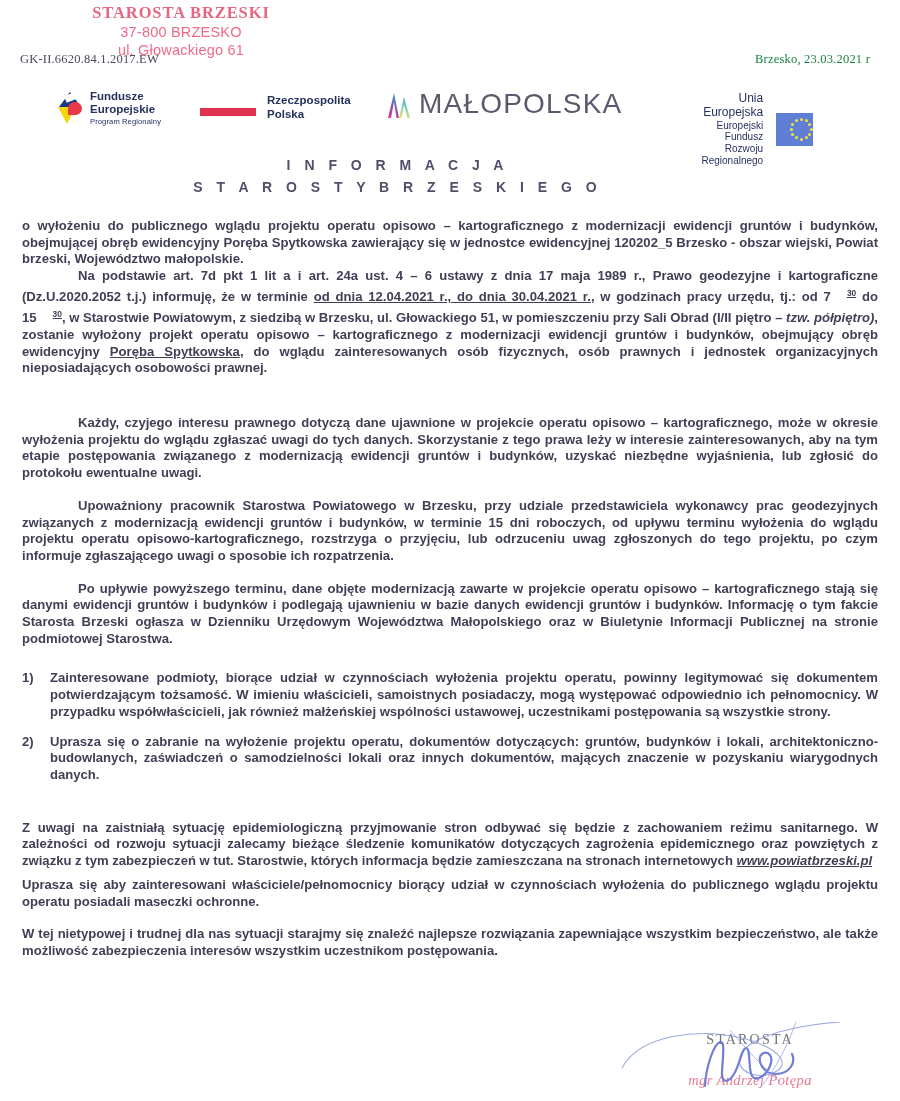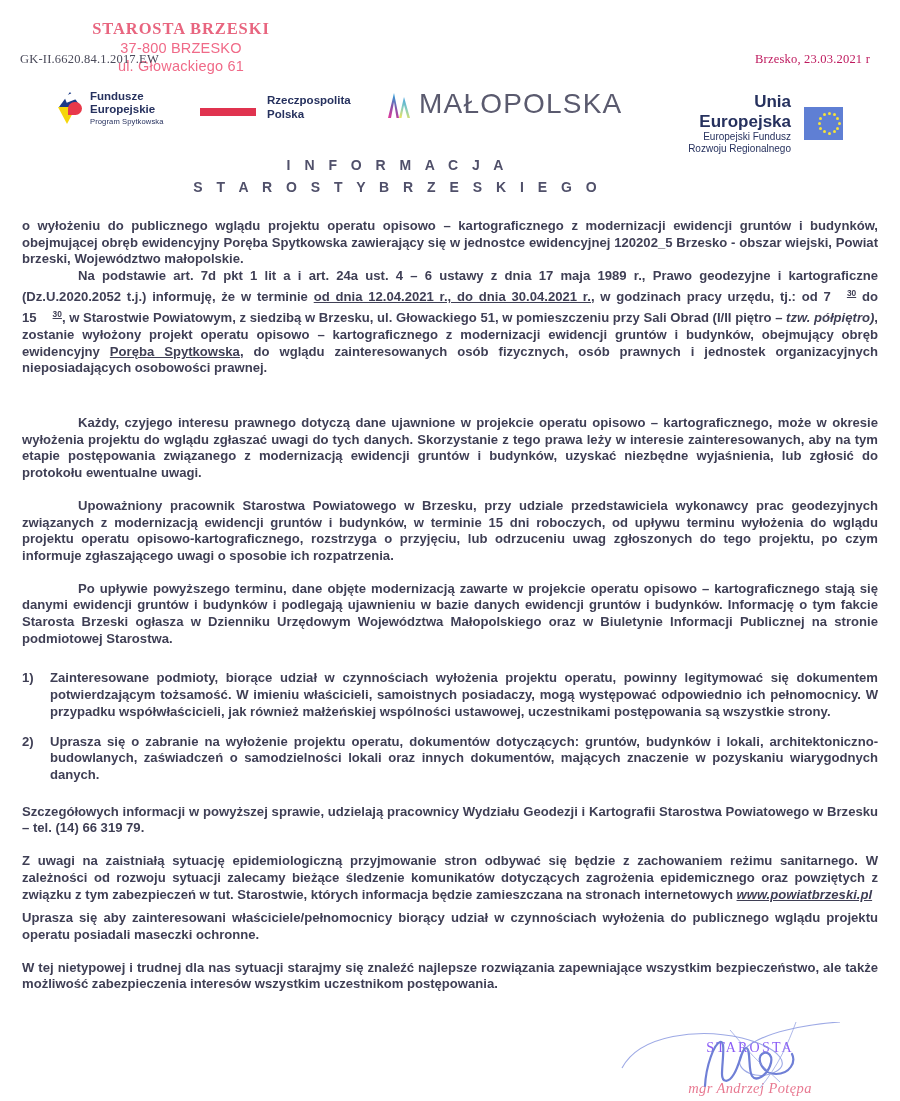--- a/index.html
+++ b/index.html
@@ -13,21 +13,21 @@
     position: relative;
     font-family: "Liberation Sans", sans-serif;
     color: #3c3c50;
     overflow: hidden;
   }
 
   
   .letterhead {
     position: absolute;
     left: 16px;
-    top: 20px;
+    top: 4px;
     width: 330px;
     text-align: center;
   }
   .lh-name {
     font-family: "Liberation Serif", serif;
     font-weight: bold;
     font-size: 16.5px;
     letter-spacing: 0.9px;
     color: #e8657f;
     line-height: 1.15;
@@ -48,21 +48,21 @@
     font-size: 12.5px;
     color: #4a4a5a;
     letter-spacing: 0.2px;
   }
   .place-date {
     position: absolute;
     right: 30px;
     top: 52px;
     font-family: "Liberation Serif", serif;
     font-size: 12.5px;
-    color: #be185d;
+    color: #15803d;
     letter-spacing: 0.2px;
   }
 
   
   .logo-strip {
     position: absolute;
     left: 0;
     top: 88px;
     width: 712px;
     height: 52px;
@@ -122,21 +122,21 @@
   .mlp-mark { width: 26px; height: 30px; position: relative; }
   .mlp-word {
     font-size: 28px;
     letter-spacing: 1.2px;
     color: #5a5a6e;
     font-family: "Liberation Sans", sans-serif;
     font-weight: 400;
   }
 
   .ue-text { line-height: 1.16; text-align: right; }
-  .ue-t1 { font-size: 17px; font-weight: bold; color: #26315e; }
+  .ue-t1 { font-size: 12px; font-weight: normal; color: #26315e; }
   .ue-t2 { font-size: 10px; color: #26315e; }
   .ue-flag {
     width: 50px; height: 33px; background: #5f7fd4;
     position: relative; margin-left: 6px;
   }
   .ue-star {
     position: absolute; width: 3px; height: 3px; background: #f5e23a; border-radius: 50%;
   }
 
   
@@ -203,22 +203,22 @@
     left: 610px;
     top: 1022px;
     width: 280px;
     height: 80px;
     text-align: center;
   }
   .sig-title {
     font-family: "Liberation Serif", serif;
     font-size: 14px;
     letter-spacing: 2.2px;
-    color: #8b5cf6;
-    margin-top: 18px;
+    color: #737373;
+    margin-top: 10px;
   }
   .sig-name {
     font-family: "Liberation Serif", serif;
     font-style: italic;
     font-size: 14.5px;
     color: #e87a92;
     margin-top: 24px;
     letter-spacing: 0.4px;
   }
   .sig-scribble {
@@ -244,21 +244,21 @@
   <div class="logo logo-fe">
     <div class="fe-mark">
       <div class="s1"></div>
         <div class="s3"></div>
         <div class="s2"></div>
         <div class="s4"></div>
     </div>
     <div class="fe-text">
       <div class="fe-t1">Fundusze</div>
       <div class="fe-t1">Europejskie</div>
-      <div class="fe-t2">Program Spytkowska</div>
+      <div class="fe-t2">Program Regionalny</div>
     </div>
   </div>
 
   <div class="logo logo-rp">
     <div class="rp-flag">
       <div class="top"></div>
         <div class="bot"></div>
     </div>
     <div class="rp-text">
       <div>Rzeczpospolita</div>
@@ -342,21 +342,20 @@
       <span class="num">1)</span>
       <span>Zainteresowane podmioty, biorące udział w czynnościach wyłożenia projektu operatu, powinny legitymować się dokumentem potwierdzającym tożsamość. W imieniu właścicieli, samoistnych posiadaczy, mogą występować odpowiednio ich pełnomocnicy. W przypadku współwłaścicieli, jak również małżeńskiej wspólności ustawowej, uczestnikami postępowania są wszystkie strony.</span>
     </li>
     <li>
       <span class="num">2)</span>
       <span>Uprasza się o zabranie na wyłożenie projektu operatu, dokumentów dotyczących:  gruntów,  budynków  i lokali,  architektoniczno-budowlanych, zaświadczeń o samodzielności lokali oraz innych dokumentów, mających znaczenie w pozyskaniu wiarygodnych danych.</span>
     </li>
   </ol>
 
   <div class="gap-s"></div>
-  <p class="j">Szczegółowych informacji w powyższej sprawie, udzielają pracownicy Wydziału Geodezji i Kartografii Starostwa Powiatowego w Brzesku –  tel. (14) 66 319 79.</p>
 
   <div class="gap-m"></div>
   <p class="j"><span>Z uwagi na zaistniałą sytuację epidemiologiczną przyjmowanie stron odbywać się będzie z zachowaniem reżimu sanitarnego. W  zależności od rozwoju sytuacji zalecamy bieżące śledzenie komunikatów dotyczących zagrożenia epidemicznego oraz  powziętych z związku  z tym zabezpieczeń w tut. Starostwie,  których informacja będzie zamieszczana na stronach internetowych </span><a class="u i" href="#" style="color:#3f3f55;text-decoration:underline;">www.powiatbrzeski.pl</a></p>
 
   <div class="gap-s"></div>
   <p class="j">Uprasza się  aby zainteresowani właściciele/pełnomocnicy   biorący udział w czynnościach wyłożenia do publicznego wglądu projektu operatu  posiadali maseczki ochronne.</p>
 
   <div class="gap-m"></div>
   <p class="j">W  tej nietypowej i trudnej dla nas  sytuacji starajmy się znaleźć najlepsze rozwiązania zapewniające wszystkim bezpieczeństwo, ale także możliwość zabezpieczenia interesów wszystkim uczestnikom postępowania.</p>
 

